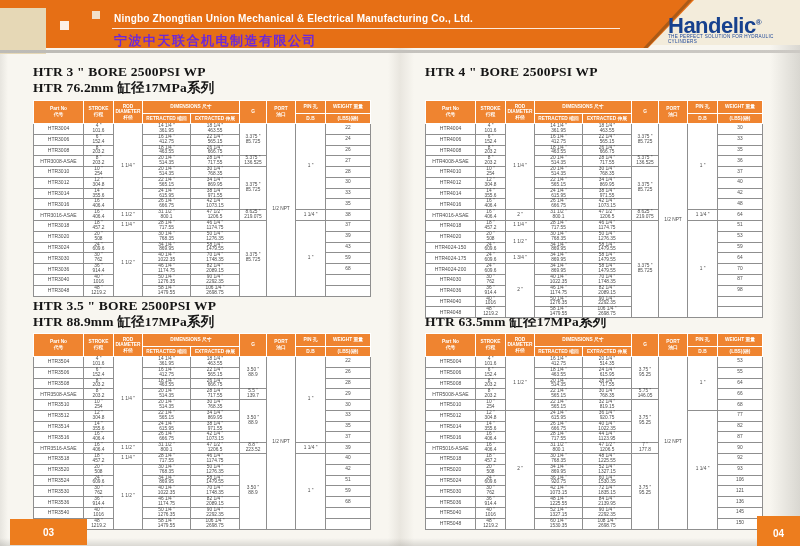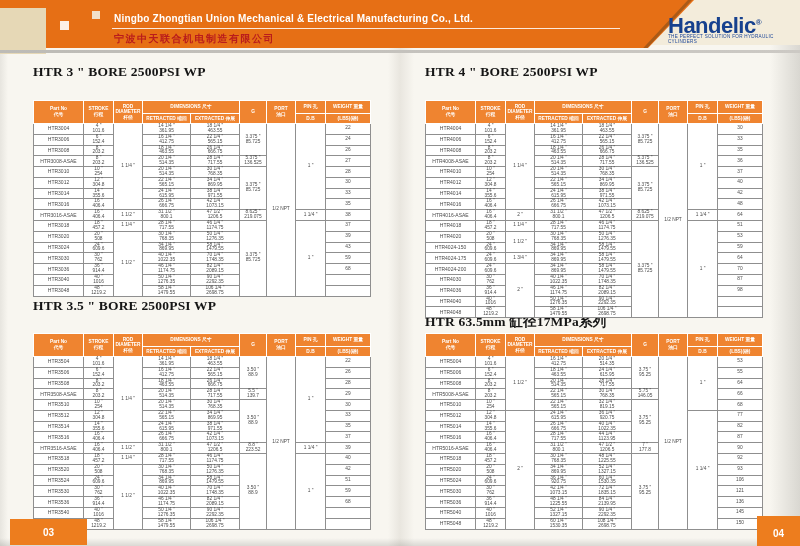--- a/index.html
+++ b/index.html
@@ -15,21 +15,21 @@
   .header-cream{top:0;left:0;width:800px;height:45px;background:#f3ecdb;}
   .band{top:0;left:0;width:694px;height:48px;background:#e66f15;
         clip-path:polygon(0 0,100% 0,calc(100% - 46px) 100%,0 100%);}
   .band-edge{top:0;left:688px;width:4px;height:48px;background:#aa5a17;
         transform:skewX(-43deg);transform-origin:top left;}
   .sq-big{left:0;top:8px;width:46px;height:46px;background:#e6d8b6;}
   .sq-small1{left:60px;top:21px;width:9px;height:9px;background:#ffffff;opacity:.9;}
   .sq-small2{left:92px;top:11px;width:8px;height:8px;background:#f3ecdb;opacity:.9;}
   .co-en{left:114px;top:13px;font-size:10px;font-weight:bold;color:#fff;letter-spacing:.2px;}
   .co-line{left:112px;top:28px;width:508px;height:1px;background:#fff;opacity:.85;}
-  .co-zh{left:114px;top:32px;font-size:10px;font-weight:bold;color:#b91c1c;letter-spacing:1.5px;}
+  .co-zh{left:114px;top:32px;font-size:13px;font-weight:bold;color:#6d28d9;letter-spacing:1.5px;}
   .logo{left:668px;top:13px;font-size:22px;font-weight:bold;color:#17418e;letter-spacing:-.5px;}
   .logo sup{font-size:8px;}
   .tagline{left:668px;top:34px;font-size:4.6px;color:#1c4699;letter-spacing:.3px;}
   .header-line{top:50px;left:0;width:800px;height:3px;
         background:linear-gradient(to right,#bdbbb6,#ccc9c4);}
   
   .tbl-title{font-family:"Liberation Serif",serif;font-weight:bold;color:#151515;
         font-size:13.5px;line-height:1.2;letter-spacing:.2px;white-space:nowrap;}
   
   .sheet-table table{border-collapse:collapse;table-layout:fixed;width:337px;}
@@ -59,26 +59,28 @@
 <div class="abs sq-small2"></div>
 <div class="abs co-en">Ningbo Zhongtian Union Mechanical &amp; Electrical Manufacturing Co., Ltd.</div>
 <div class="abs co-line"></div>
 <div class="abs co-zh">宁波中天联合机电制造有限公司</div>
 <div class="abs logo"><span>Handelic</span><sup>®</sup></div>
 <div class="abs tagline">THE PERFECT SOLUTION FOR HYDRAULIC CYLINDERS</div>
 <div class="abs header-line"></div>
 
 <div class="abs tbl-title" style="left:33px;top:64px;">
   <div>HTR 3 " BORE 2500PSI WP</div>
+  <div>HTR 76.2mm 缸径17MPa系列</div>
 </div>
 <div class="abs tbl-title" style="left:425px;top:64px;">
   <div>HTR 4 " BORE 2500PSI WP</div>
 </div>
 <div class="abs tbl-title" style="left:33px;top:298px;">
   <div>HTR 3.5 " BORE 2500PSI WP</div>
+  <div>HTR 88.9mm 缸径17MPa系列</div>
 </div>
 <div class="abs tbl-title" style="left:425px;top:298px;">
   <div>HTR 2.5 " BORE 2500PSI WP</div>
   <div>HTR 63.5mm 缸径17MPa系列</div>
 </div>
 
 <div class="abs sheet-table" style="left:33px;top:100px;">
     <table class="t0">
       <colgroup>
         <col style="width: 50px;">

